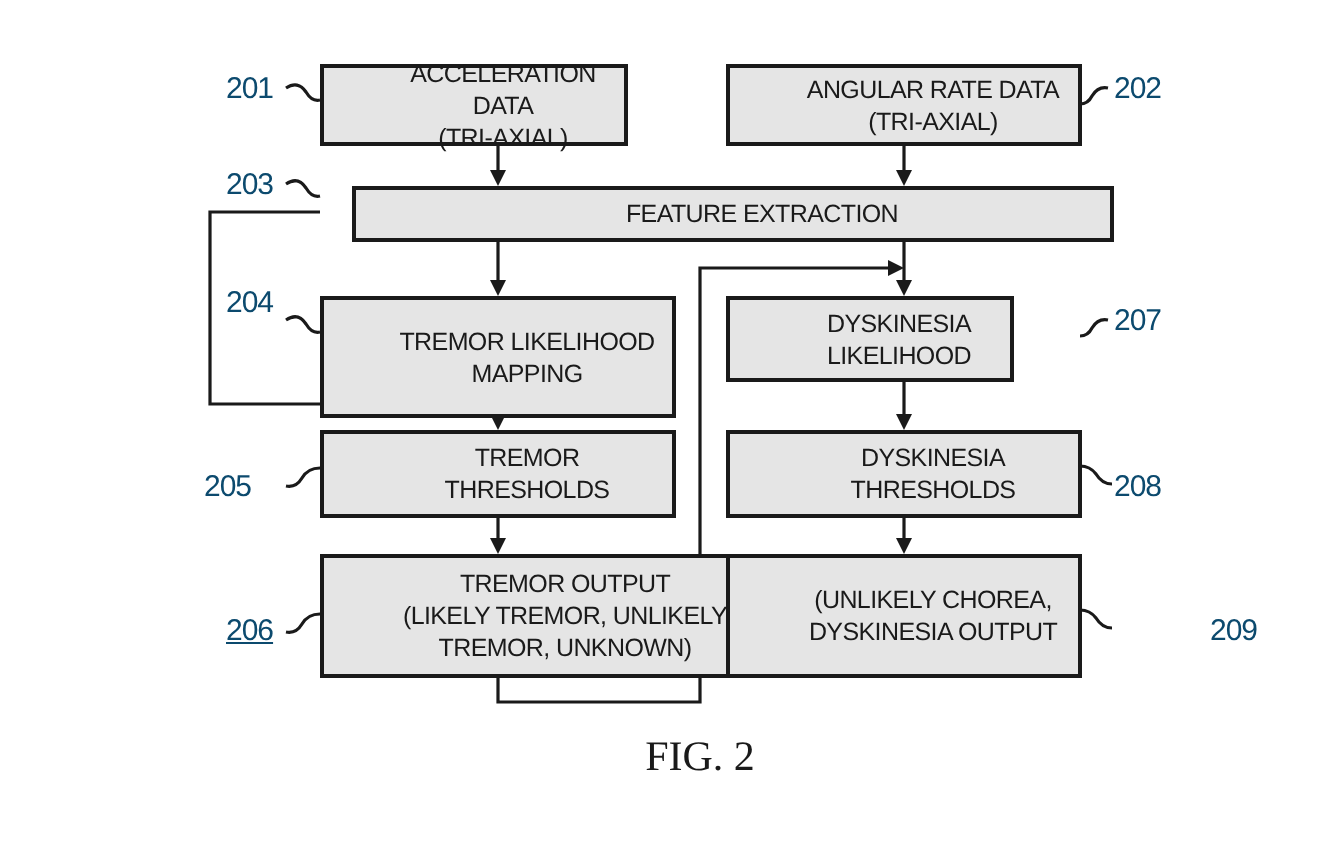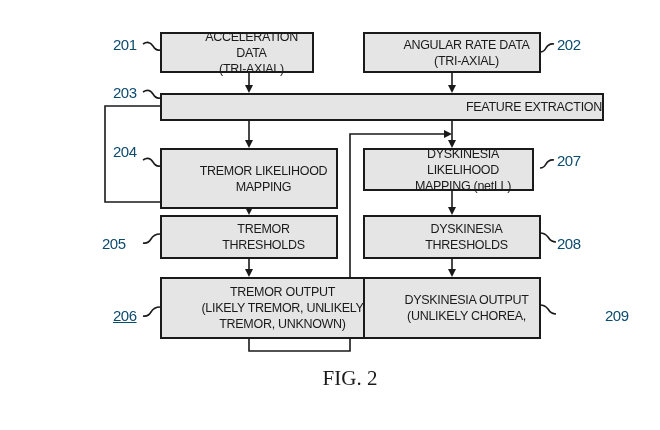--- a/index.html
+++ b/index.html
@@ -72,42 +72,41 @@
 <span class="ref" style="left:557px;top:307px;margin-left:48px;">209</span>
 
 <div class="box" style="left:160px;top:32px;width:154px;height:41px;">
   <span>ACCELERATION DATA</span>
   <span>(TRI-AXIAL)</span>
 </div>
 <div class="box" style="left:363px;top:32px;width:178px;height:41px;">
   <span>ANGULAR RATE DATA</span>
   <span>(TRI-AXIAL)</span>
 </div>
-<div class="box" style="left:160px;top:93px;width:444px;height:28px;align-items:flex-end;">
+<div class="box" style="left:176px;top:93px;width:381px;height:28px;">
   <span>FEATURE EXTRACTION</span>
 </div>
 <div class="box" style="left:160px;top:148px;width:178px;height:61px;">
   <span>TREMOR LIKELIHOOD</span>
   <span>MAPPING</span>
 </div>
-<div class="box" style="left:363px;top:148px;width:171px;height:43px;">
+<div class="box" style="left:363px;top:148px;width:144px;height:43px;">
   <span>DYSKINESIA LIKELIHOOD</span>
-  <span>MAPPING (netLL)</span>
 </div>
 <div class="box" style="left:160px;top:215px;width:178px;height:44px;">
   <span>TREMOR</span>
   <span>THRESHOLDS</span>
 </div>
 <div class="box" style="left:363px;top:215px;width:178px;height:44px;">
   <span>DYSKINESIA</span>
   <span>THRESHOLDS</span>
 </div>
 <div class="box" style="left:160px;top:277px;width:216px;height:62px;">
   <span>TREMOR OUTPUT</span>
   <span>(LIKELY TREMOR, UNLIKELY</span>
   <span>TREMOR, UNKNOWN)</span>
 </div>
 <div class="box" style="left:363px;top:277px;width:178px;height:62px;">
+  <span>(UNLIKELY CHOREA,</span>
   <span>DYSKINESIA OUTPUT</span>
-  <span>(UNLIKELY CHOREA,</span>
 </div>
 
 <div class="fig">FIG. 2</div>
 
 </body></html>

